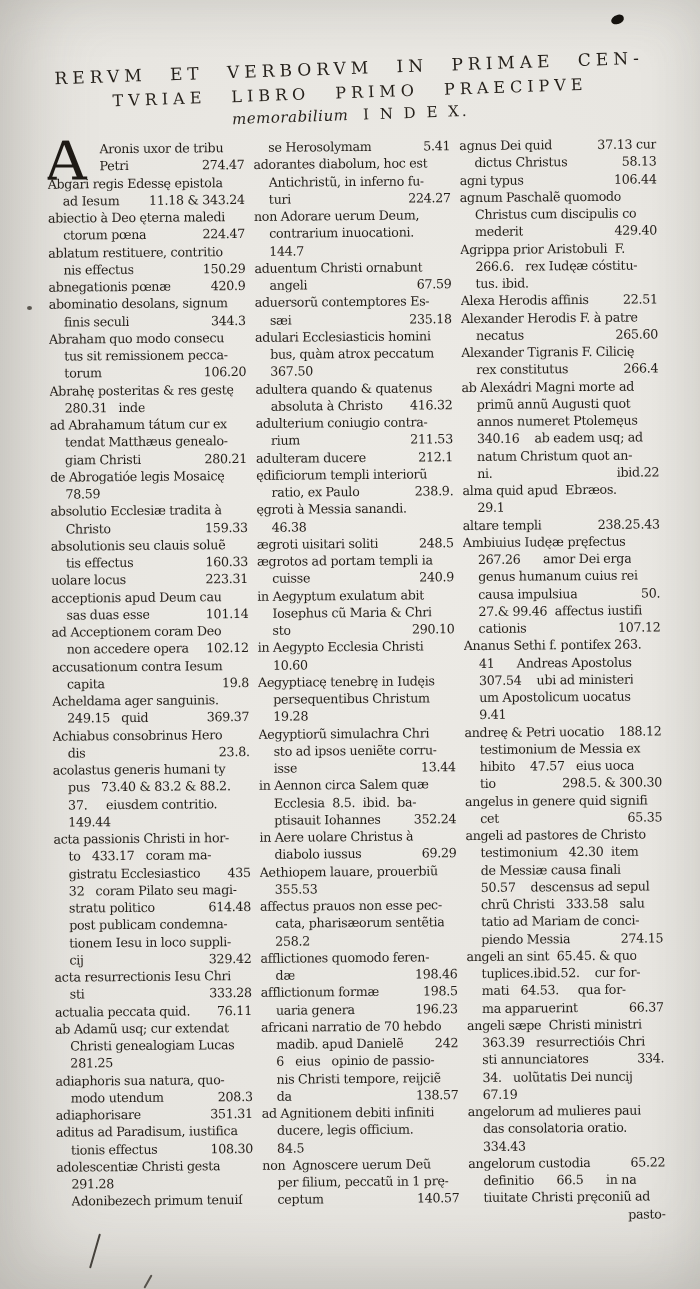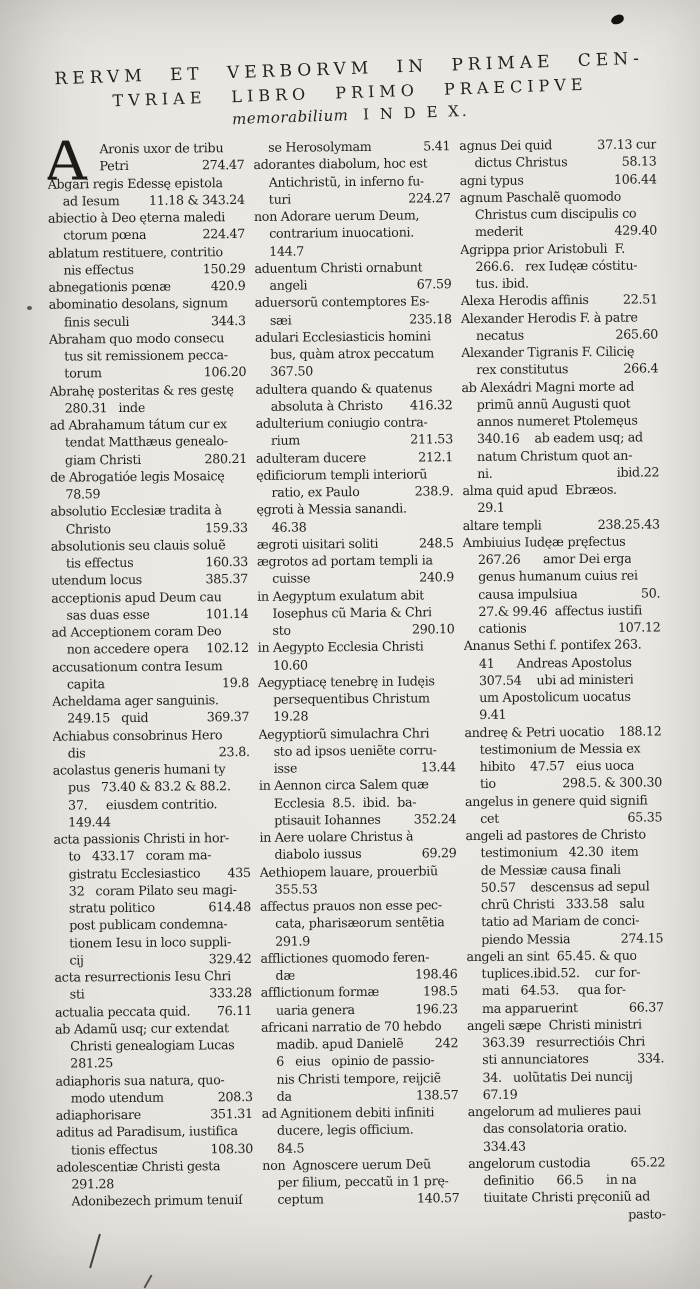--- a/index.html
+++ b/index.html
@@ -130,22 +130,22 @@
           <span class="n">159.33</span>
         </div>
         <div class="line">
           <span class="t">absolutionis seu clauis soluẽ</span>
         </div>
         <div class="line ind">
           <span class="t">tis effectus</span>
           <span class="n">160.33</span>
         </div>
         <div class="line">
-          <span class="t">utendum locus</span>
-          <span class="n">385.37</span>
+          <span class="t">uolare locus</span>
+          <span class="n">223.31</span>
         </div>
         <div class="line">
           <span class="t">acceptionis apud Deum cau</span>
         </div>
         <div class="line ind">
           <span class="t">sas duas esse</span>
           <span class="n">101.14</span>
         </div>
         <div class="line">
           <span class="t">ad Acceptionem coram Deo</span>
@@ -409,21 +409,21 @@
         <div class="line ind">
           <span class="t">355.53</span>
         </div>
         <div class="line">
           <span class="t">affectus prauos non esse pec-</span>
         </div>
         <div class="line ind">
           <span class="t">cata, pharisæorum sentẽtia</span>
         </div>
         <div class="line ind">
-          <span class="t">291.9</span>
+          <span class="t">258.2</span>
         </div>
         <div class="line">
           <span class="t">afflictiones quomodo feren-</span>
         </div>
         <div class="line ind">
           <span class="t">dæ</span>
           <span class="n">198.46</span>
         </div>
         <div class="line">
           <span class="t">afflictionum formæ</span>

